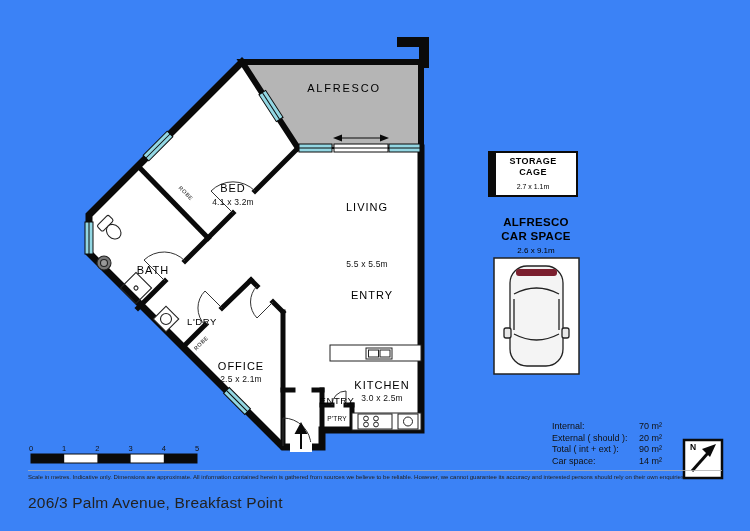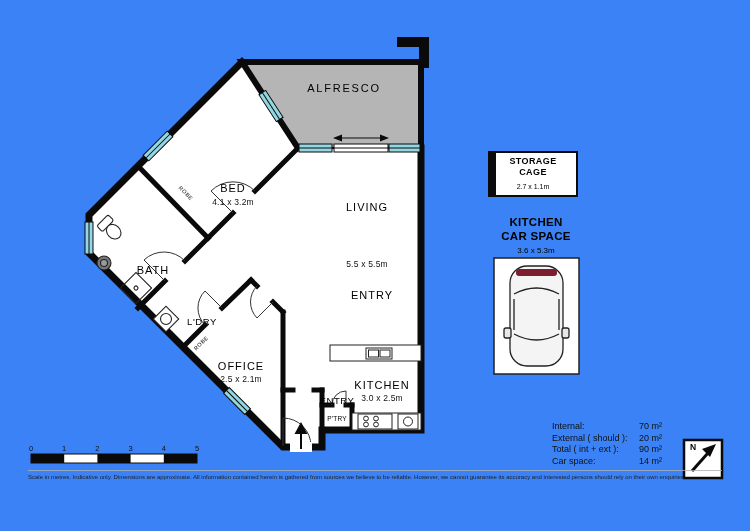--- a/index.html
+++ b/index.html
@@ -214,22 +214,22 @@
   <div class="lbl dim" style="left:241px;top:379px">2.5 x 2.1m</div>
   <div class="lbl rsm" style="left:302px;top:400px">ENTRY</div>
   <div class="lbl room" style="left:382px;top:385px">KITCHEN</div>
   <div class="lbl dim" style="left:382px;top:398px">3.0 x 2.5m</div>
   <div class="lbl rxs" style="left:337px;top:418px">P'TRY</div>
   <div class="lbl robe1" style="left:186px;top:193px">ROBE</div>
   <div class="lbl robe2" style="left:201px;top:343px">ROBE</div>
 
   <div class="lbl two-line storage-title" style="left:533px;top:167px">STORAGE CAGE</div>
   <div class="lbl storage-dims" style="left:533px;top:186px">2.7 x 1.1m</div>
-  <div class="lbl two-line security-title" style="left:536px;top:230px">KITCHEN CAR SPACE</div>
-  <div class="lbl security-dims" style="left:536px;top:250px">3.6 x 5.3m</div>
+  <div class="lbl two-line security-title" style="left:536px;top:230px">ALFRESCO CAR SPACE</div>
+  <div class="lbl security-dims" style="left:536px;top:250px">2.6 x 9.1m</div>
 
   <div class="areas">
     <div class="row">
         <span>Internal:</span>
         <span>70 m²</span>
       </div>
     <div class="row">
         <span>External ( should ):</span>
         <span>20 m²</span>
       </div>
@@ -246,14 +246,15 @@
   <div class="north-n">N</div>
 
   <span class="tick" style="left:31px;top:444px">0</span>
   <span class="tick" style="left:64.2px;top:444px">1</span>
   <span class="tick" style="left:97.4px;top:444px">2</span>
   <span class="tick" style="left:130.6px;top:444px">3</span>
   <span class="tick" style="left:163.8px;top:444px">4</span>
   <span class="tick" style="left:197px;top:444px">5</span>
 
   <div class="disclaimer">Scale in metres. Indicative only. Dimensions are approximate. All information contained herein is gathered from sources we believe to be reliable. However, we cannot guarantee its accuracy and interested persons should rely on their own enquiries.</div>
+  <div class="address">206/3 Palm Avenue, Breakfast Point</div>
 
 </div>
 
 </body></html>

